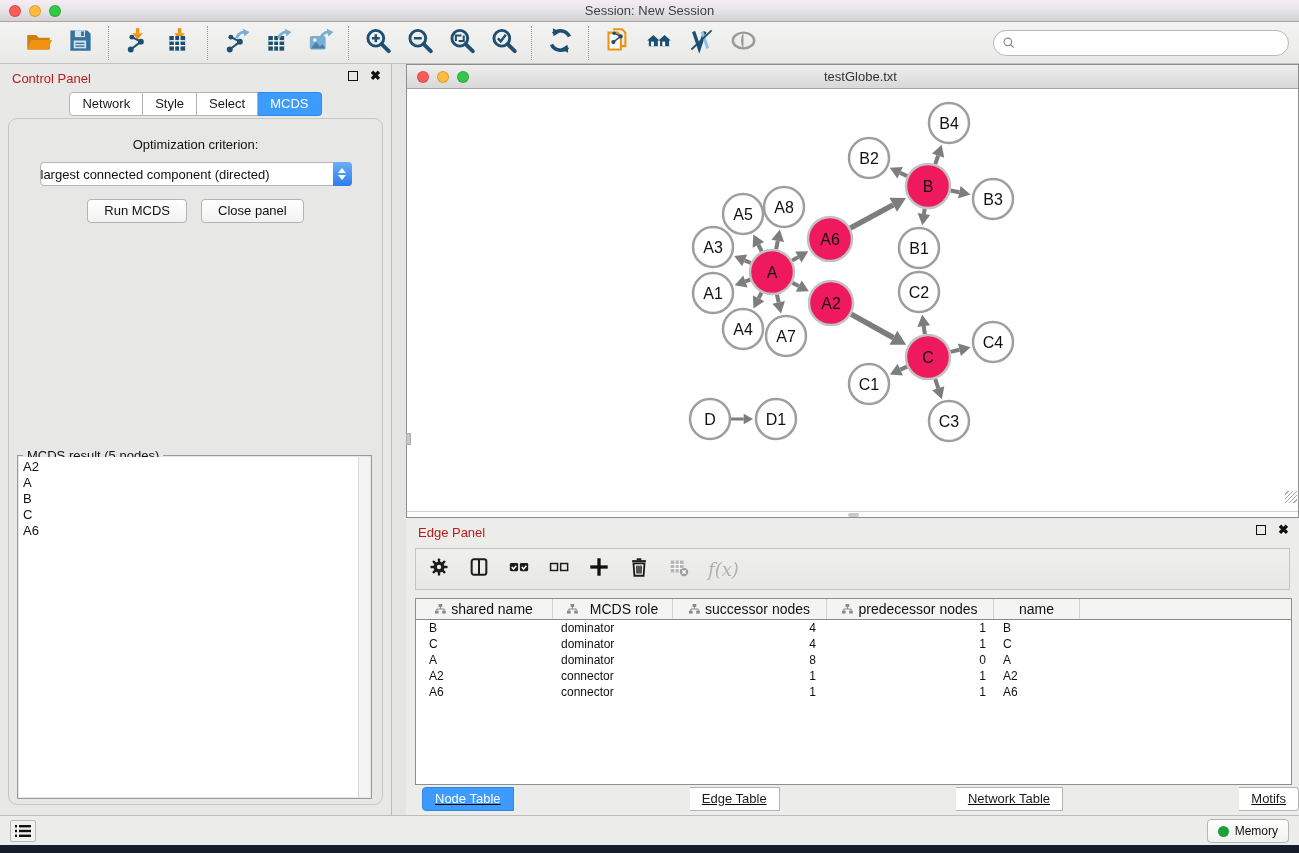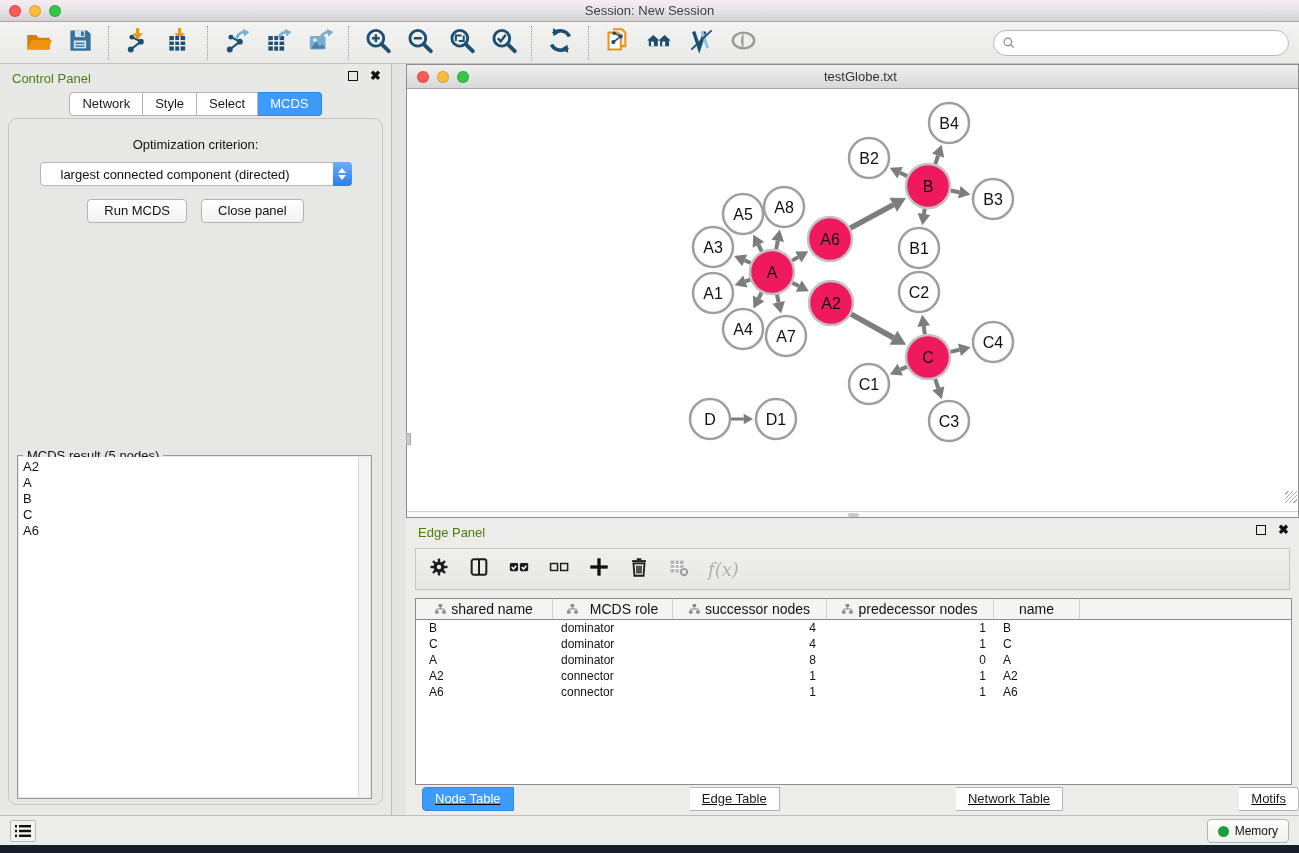--- a/index.html
+++ b/index.html
@@ -21,33 +21,33 @@
   .tb-btn { width:36px; height:32px; display:flex; align-items:center; justify-content:center; border-radius:4px; cursor:default; }
   .tb-btn svg { width:27px; height:27px; }
   .search-wrap { margin-left:auto; }
   .search-box { width:296px; height:26px; background:#fff; border:1px solid #b9b9b9; border-radius:13px; display:flex; align-items:center; padding:0 8px; }
   .search-box svg { width:14px; height:14px; margin-right:6px; }
   .search-box input { border:none; outline:none; flex:1; font-size:13px; background:transparent; }
 
   
   .control-panel { position:absolute; left:0; top:64px; width:392px; height:751px; background:#e8e8e6; border-right:1px solid #bcbcba; }
   .panel-head { height:28px; position:relative; }
-  .panel-head .panel-title { position:absolute; left:12px; top:7px; font-size:13px; color:#4d7c0f; }
+  .panel-head .panel-title { position:absolute; left:12px; top:7px; font-size:13px; color:#b91c1c; }
   .panel-head .panel-icons { position:absolute; right:10px; top:7px; display:flex; gap:12px; align-items:center; }
   .icon-float { width:10px; height:10px; border:1.6px solid #111; }
   .icon-close { font-size:13px; font-weight:bold; color:#111; line-height:10px; }
   .seg-tabs { display:flex; justify-content:center; }
   .seg-tab { font-size:13px; padding:3px 12px 4px; background:#fff; border:1px solid #b3b3b3; border-left:none; color:#1a1a1a; cursor:default; }
   .seg-tab:first-child { border-left:1px solid #b3b3b3; border-radius:4px 0 0 4px; }
   .seg-tab:last-child { border-radius:0 4px 4px 0; }
   .seg-tab.active { background:#3d9bfd; border-color:#2f87e8; color:#fff; }
   .cp-content { position:absolute; left:8px; right:8px; top:54px; bottom:10px; background:#e7e7e5; border:1px solid #c6c6c4; border-radius:9px; }
   .opt-label { text-align:center; font-size:13px; color:#111; margin-top:18px; }
   .dropdown { margin:10px auto 0; width:312px; height:24px; background:#fff; border:1px solid #b4b4b4; border-radius:4px; display:flex; align-items:center; position:relative; }
-  .dropdown .dd-value { flex:1; font-size:13px; padding-left:20px; color:#111; white-space:nowrap; }
+  .dropdown .dd-value { flex:1; font-size:13px; padding-left:0; color:#111; white-space:nowrap; }
   .dd-stepper { width:19px; height:24px; margin-right:-1px; border-radius:0 4px 4px 0; background:linear-gradient(#6caef8,#2e7ded); display:flex; flex-direction:column; align-items:center; justify-content:center; gap:2px; }
   .dd-stepper i { width:0; height:0; border-left:4px solid transparent; border-right:4px solid transparent; }
   .dd-up { border-bottom:5px solid #fff; } .dd-down { border-top:5px solid #fff; }
   .cp-buttons { display:flex; justify-content:center; gap:14px; margin-top:13px; }
   .push-btn { font-size:13px; color:#111; background:linear-gradient(#ffffff,#f2f2f2); border:1px solid #b4b4b4; border-radius:4px; padding:3px 16px 4px; cursor:default; }
   .result-box { position:absolute; left:8px; right:10px; top:336px; bottom:5px; border:1px solid #9a9a9a; }
   .result-title { position:absolute; top:-8px; left:5px; background:#e7e7e5; padding:0 4px; font-size:13px; color:#111; }
   .result-list { position:absolute; inset:1px 13px 1px 1px; background:#fff; overflow:hidden; padding-top:2px; }
   .result-item { font-size:13px; color:#111; line-height:16px; padding-left:4px; }
   .result-scroll { position:absolute; top:1px; bottom:1px; right:1px; width:12px; background:#f4f4f4; border-left:1px solid #d8d8d8; }

